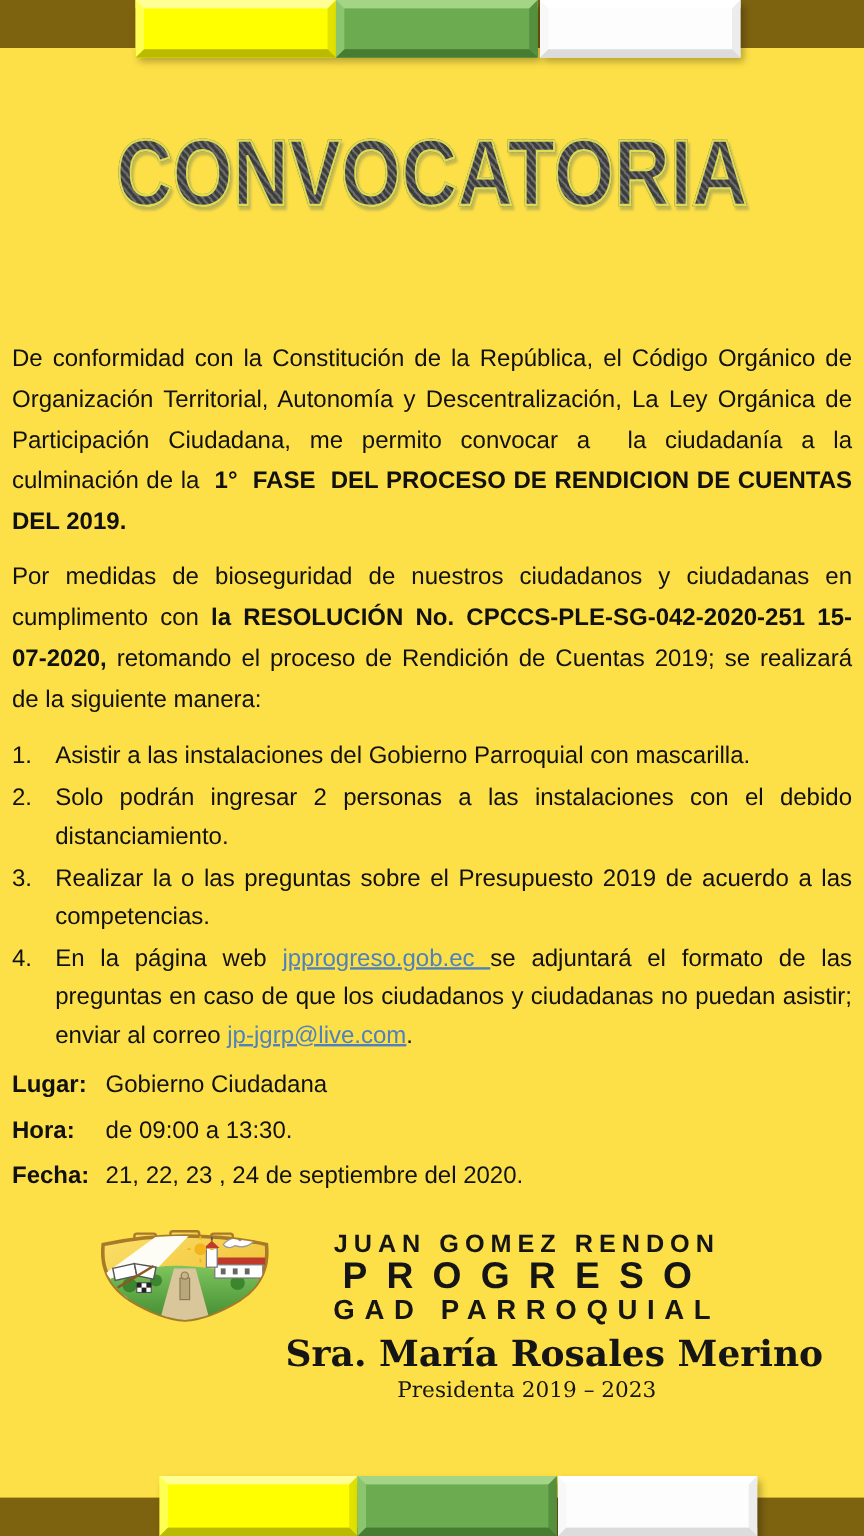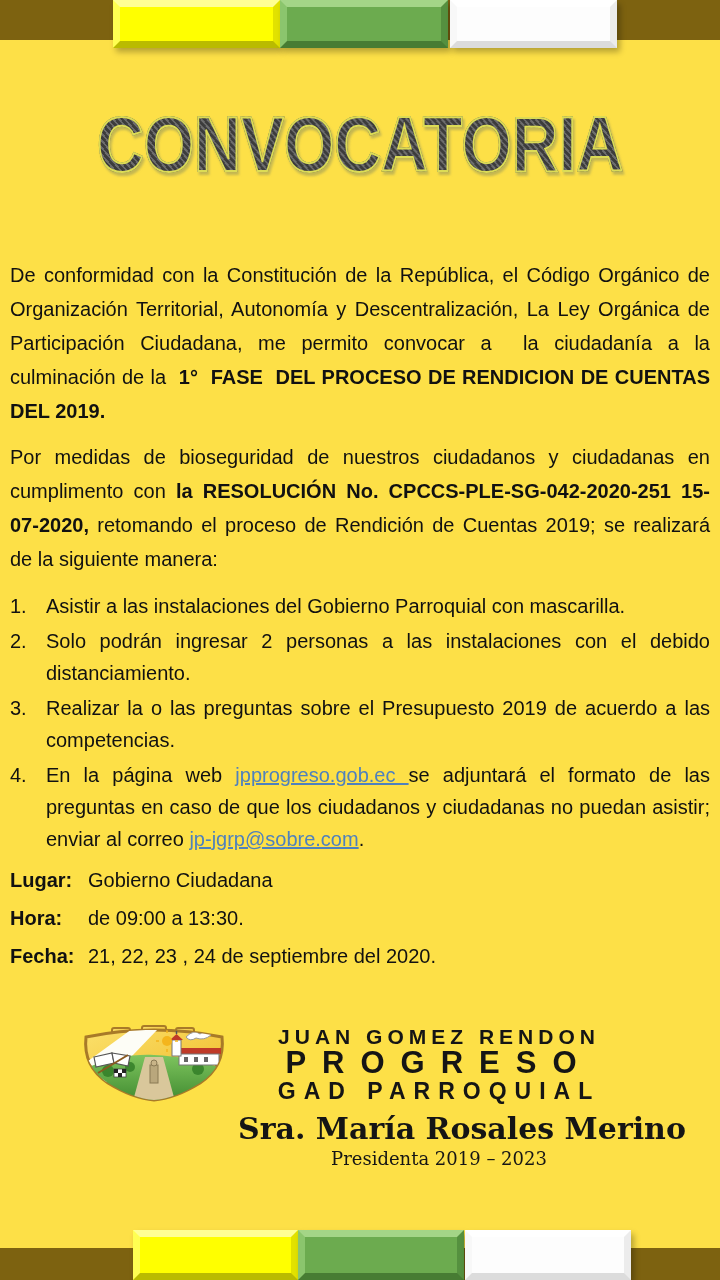--- a/index.html
+++ b/index.html
@@ -34,21 +34,21 @@
     color:#474747;
     background:repeating-linear-gradient(45deg,#3c3c3c 0px,#3c3c3c 3px,#6e6e6e 3px,#6e6e6e 5px);
     -webkit-background-clip:text; background-clip:text;
     -webkit-text-fill-color:transparent;
     -webkit-text-stroke:2px #dcdc55;
     filter:drop-shadow(2px 3px 1px rgba(150,150,90,.55));
     white-space:nowrap;
   }
 
   
-  .content { position:absolute; top:258px; left:10px; width:700px; font-size:20px; color:#111; }
+  .content { position:absolute; top:282px; left:10px; width:700px; font-size:20px; color:#111; }
   .para { text-align:justify; line-height:34px; margin-bottom:12px; }
   .para b { font-weight:bold; }
   .para-2 { margin-bottom:14px; }
   .steps { list-style:none; }
   .step { display:flex; line-height:32px; margin-bottom:3px; }
   .step .num { flex:none; width:36px; }
   .step .txt { flex:1; text-align:justify; }
   .link { color:#4f81bd; text-decoration:underline; cursor:pointer; }
   .details { margin-top:6px; }
   .detail-row { line-height:38px; }
@@ -94,21 +94,21 @@
       <li class="step">
         <span class="num">2.</span>
         <span class="txt">Solo podrán ingresar 2 personas a las instalaciones con el debido distanciamiento.</span>
       </li>
       <li class="step">
         <span class="num">3.</span>
         <span class="txt">Realizar la o las preguntas sobre el Presupuesto 2019 de acuerdo a las competencias.</span>
       </li>
       <li class="step">
         <span class="num">4.</span>
-        <span class="txt"><span>En la página web </span><a class="link" href="#">jpprogreso.gob.ec </a><span>se adjuntará el formato de las preguntas en caso de que los ciudadanos y ciudadanas no puedan asistir; enviar al correo </span><a class="link" href="#">jp-jgrp@sobre.com</a><span>.</span></span>
+        <span class="txt"><span>En la página web </span><a class="link" href="#">jpprogreso.gob.ec </a><span>se adjuntará el formato de las preguntas en caso de que los ciudadanos y ciudadanas no puedan asistir; enviar al correo </span><a class="link" href="#">jp-jgrp@live.com</a><span>.</span></span>
       </li>
     </ol>
 
     <div class="details">
       <div class="detail-row">
         <span class="lab">Lugar:</span><span class="val">Gobierno Ciudadana</span>
       </div>
       <div class="detail-row">
         <span class="lab">Hora:</span><span class="val">de 09:00 a 13:30.</span>
       </div>

